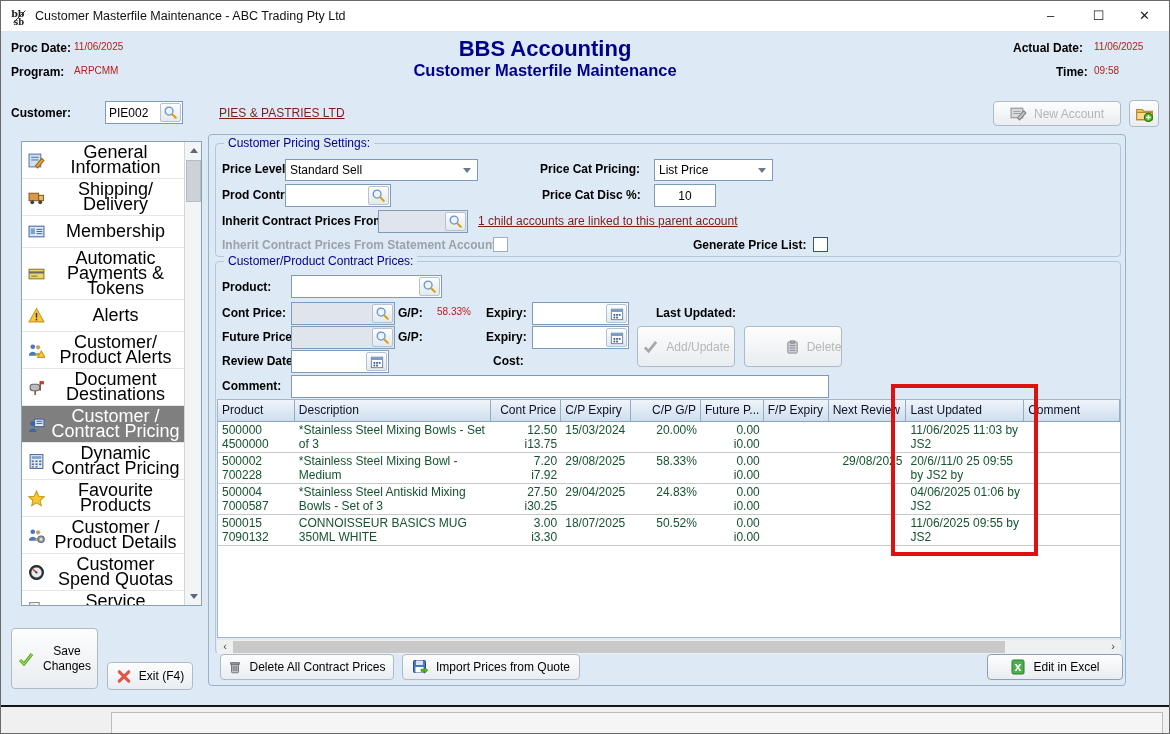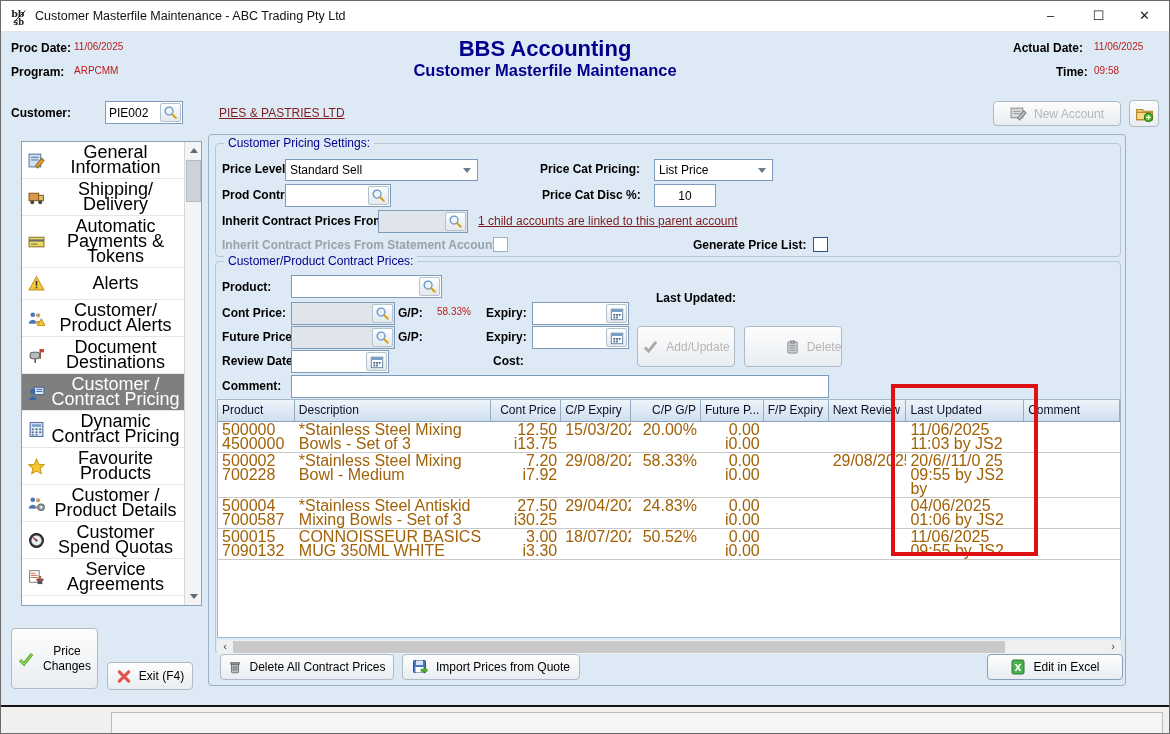--- a/index.html
+++ b/index.html
@@ -46,21 +46,21 @@
   .tri-up { width:0;height:0;border-left:4px solid transparent;border-right:4px solid transparent;border-bottom:5px solid #5a6a78; }
   .tri-down { width:0;height:0;border-left:4px solid transparent;border-right:4px solid transparent;border-top:5px solid #5a6a78; }
   .vthumb { position:absolute; left:1px; top:18px; width:15px; height:42px; background:#cdd2d8; border:1px solid #b4bcc4; }
   
   #panel { position:absolute; left:207px; top:133px; width:918px; height:552px; background:#dde9f4; border:1px solid #9ab2c8; border-radius:4px; }
   
   #tbl { position:absolute; left:1px; top:137px; width:904px; height:239px; background:#fff; border:1px solid #a2b6ca; }
   .thead { display:flex; height:22px; background:linear-gradient(#eef4fa,#cfdfee); border-bottom:1px solid #8aa2ba; }
   .th { font-size:12px; color:#10102a; padding:3px 4px 0 4px; border-right:1px solid #96acc2; white-space:nowrap; overflow:hidden; }
   .trow { display:flex; border-bottom:1px solid #c9c9c9; min-height:29px; }
-  .td { font-size:16px; color:#a16207; line-height:14px; padding:1px 4px; overflow:hidden; }
+  .td { font-size:12px; color:#14532d; line-height:14px; padding:1px 4px; overflow:hidden; }
   .hscroll { position:absolute; left:1px; top:378px; width:904px; height:14px; background:#eef0f2; display:flex; align-items:center; }
   .hthumb { position:absolute; left:16px; top:1px; width:772px; height:12px; background:#c9c9c9; }
   .harrow { position:absolute; top:0; width:16px; height:14px; font-size:11px; color:#444; text-align:center; line-height:13px; }
   
   #blackline { position:absolute; left:0; top:704px; width:1168px; height:2px; background:#161616; }
   #statusbar { position:absolute; left:0; top:706px; width:1168px; height:27px; background:#f0f0f0; }
   #statusbox { position:absolute; left:110px; top:5px; width:1052px; height:22px; background:#f5f5f5; border:1px solid #bcbcbc; }
   
   #redbox { position:absolute; left:890px; top:383px; width:147px; height:172px; border:4px solid #dd1111; z-index:60; pointer-events:none; }
 </style>
@@ -129,21 +129,21 @@
       </span>
   </div>
 
   <div class="btn" style="left:10px;top:596px;width:87px;height:61px;">
     <span class="btn-ico">
         <svg width="18" height="16" viewBox="0 0 16 16">
           <path d="M2 9 L6 13 L14 3" stroke="#4aa512" stroke-width="3" fill="none"></path>
           <path d="M2 9 L6 13 L14 3" stroke="#a6d96a" stroke-width="1.2" fill="none"></path>
         </svg>
       </span>
-    <span style="width:50px;text-align:center;line-height:15px;">Price Changes</span>
+    <span style="width:50px;text-align:center;line-height:15px;">Save Changes</span>
   </div>
   <div class="btn" style="left:106px;top:630px;width:86px;height:28px;">
     <span class="btn-ico">
         <svg width="16" height="15" viewBox="0 0 16 16">
           <path d="M3 3 L13 13 M13 3 L3 13" stroke="#e2574c" stroke-width="3.4" stroke-linecap="round"></path>
         </svg>
       </span>
     <span>Exit (F4)</span>
   </div>
 </div>
@@ -164,20 +164,32 @@
       <div class="sb-item">
         <span class="sb-ico">
           <svg width="17" height="17" viewBox="0 0 16 16">
             <rect x="1" y="4" width="9" height="7" fill="#d89a4a" stroke="#8a5a1a"></rect>
             <rect x="10" y="6" width="4.5" height="5" fill="#e8c06a" stroke="#8a5a1a"></rect>
             <circle cx="4" cy="12.5" r="1.8" fill="#444"></circle>
             <circle cx="11.5" cy="12.5" r="1.8" fill="#444"></circle>
           </svg>
         </span>
         <span class="sb-label">Shipping/ Delivery</span>
+      </div>
+      <div class="sb-item">
+        <span class="sb-ico">
+          <svg width="17" height="17" viewBox="0 0 16 16">
+            <rect x="1" y="3" width="14" height="10" fill="#dceafc" stroke="#4a6a9a"></rect>
+            <rect x="2.5" y="5" width="4" height="5.5" fill="#7aa0d0"></rect>
+            <line x1="8" y1="6" x2="13.5" y2="6" stroke="#4a6a9a"></line>
+            <line x1="8" y1="8" x2="13.5" y2="8" stroke="#4a6a9a"></line>
+            <line x1="8" y1="10" x2="13.5" y2="10" stroke="#4a6a9a"></line>
+          </svg>
+        </span>
+        <span class="sb-label">Membership</span>
       </div>
       <div class="sb-item">
         <span class="sb-ico">
           <svg width="17" height="17" viewBox="0 0 16 16">
             <rect x="1" y="4" width="14" height="9" fill="#e8d86a" stroke="#8a7a2a"></rect>
             <rect x="1" y="6" width="14" height="2" fill="#6a6a6a"></rect>
             <line x1="3" y1="10.5" x2="9" y2="10.5" stroke="#8a7a2a"></line>
           </svg>
         </span>
         <span class="sb-label">Automatic Payments &amp; Tokens</span>
@@ -385,21 +397,21 @@
             <rect x="1.5" y="2.5" width="13" height="12" fill="#fff" stroke="#5a7aa0"></rect>
             <rect x="1.5" y="2.5" width="13" height="3.2" fill="#7a9cc6"></rect>
             <rect x="4" y="8" width="2" height="2" fill="#3a5a8a"></rect>
             <rect x="7" y="8" width="2" height="2" fill="#3a5a8a"></rect>
             <rect x="10" y="8" width="2" height="2" fill="#3a5a8a"></rect>
             <rect x="4" y="11" width="2" height="2" fill="#3a5a8a"></rect>
             <rect x="7" y="11" width="2" height="2" fill="#3a5a8a"></rect>
           </svg>
         </span>
     </div>
-    <span class="lbl abs" style="left:422px;top:29px;padding-left:18px;">Last Updated:</span>
+    <span class="lbl abs" style="left:422px;top:44px;padding-left:18px;">Last Updated:</span>
 
     <span class="lbl abs" style="left:6px;top:68px;">Future Price:</span>
     <div class="sfield gray" style="left:75px;top:64px;width:104px;">
       <input disabled="" style="">
       <span class="icbtn">
           <svg width="15" height="15" viewBox="0 0 16 16">
             <circle cx="6.5" cy="6.5" r="4.2" fill="#eaf4fd" stroke="#6a93c9" stroke-width="1.4"></circle>
             <line x1="9.8" y1="9.8" x2="13.6" y2="13.6" stroke="#d4a017" stroke-width="2.2" stroke-linecap="round"></line>
           </svg>
         </span>

